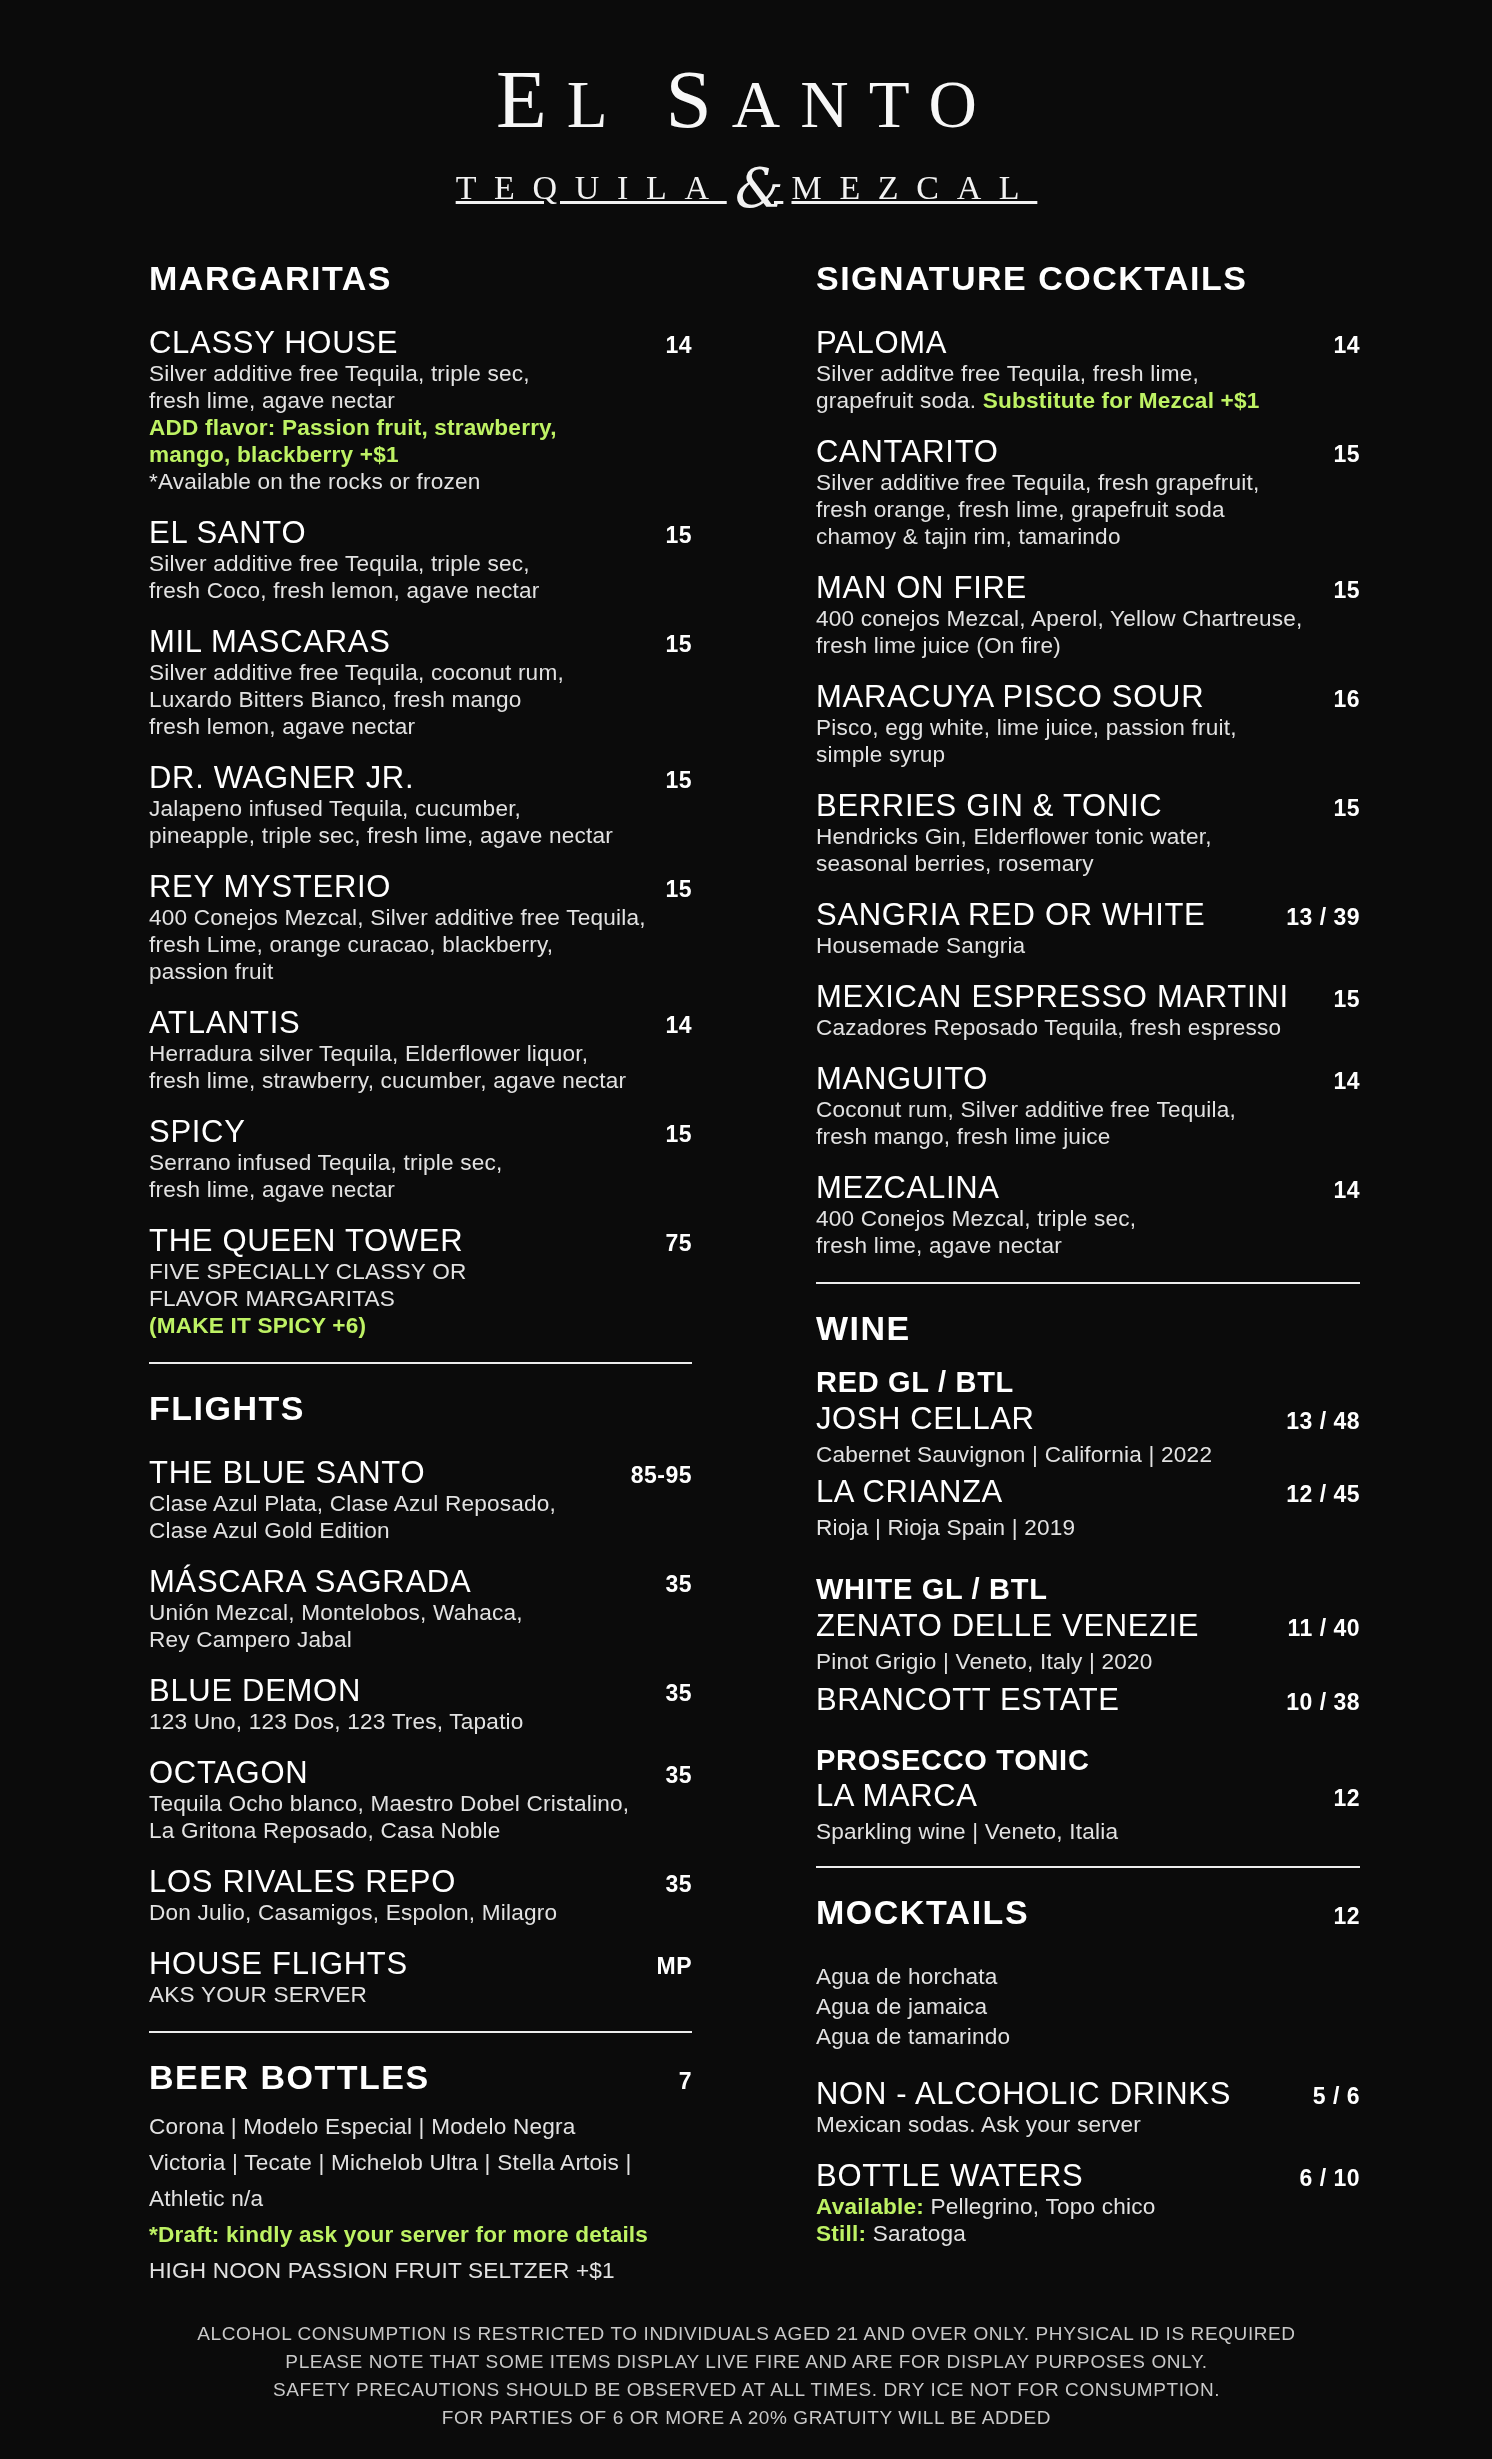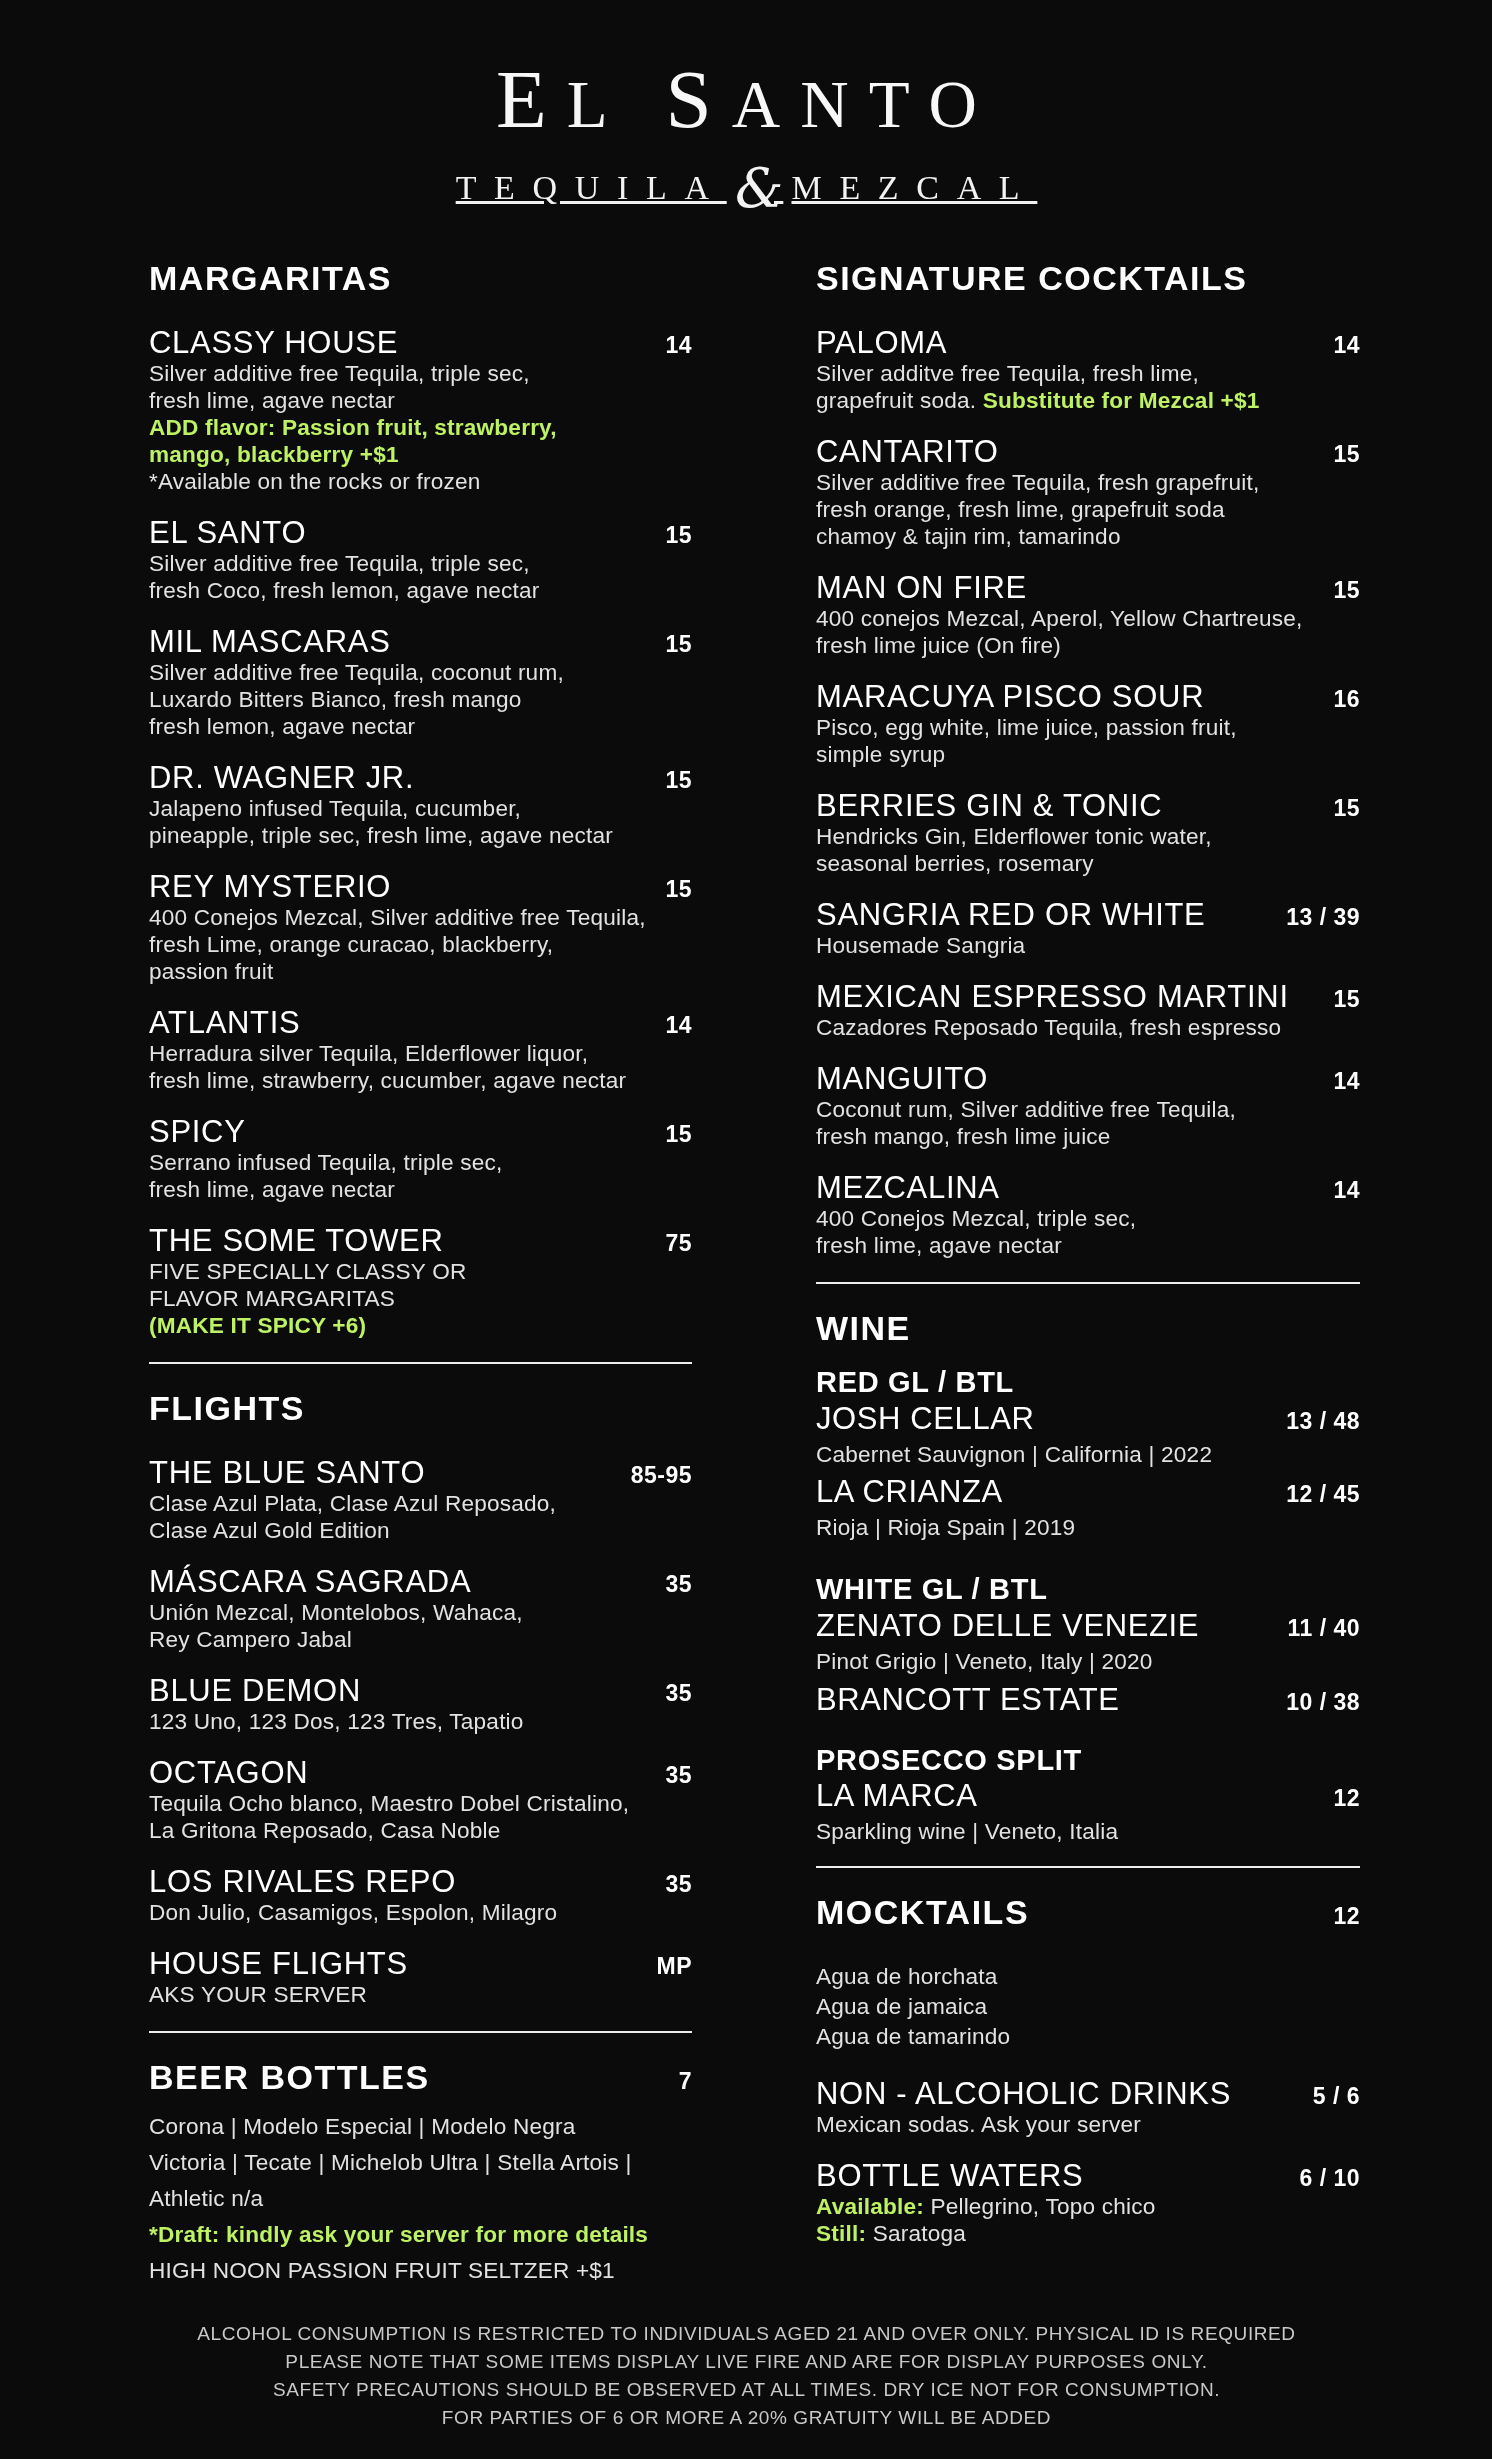--- a/index.html
+++ b/index.html
@@ -135,21 +135,21 @@
         <div class="menu-item">
           <div class="item-head">
             <span class="item-name">SPICY</span>
             <span class="item-price">15</span>
           </div>
           <div class="desc-line"><span>Serrano infused Tequila, triple sec,</span></div>
           <div class="desc-line"><span>fresh lime, agave nectar</span></div>
         </div>
         <div class="menu-item">
           <div class="item-head">
-            <span class="item-name">THE SOME TOWER</span>
+            <span class="item-name">THE QUEEN TOWER</span>
             <span class="item-price">75</span>
           </div>
           <div class="desc-line"><span>FIVE SPECIALLY CLASSY OR</span></div>
           <div class="desc-line"><span>FLAVOR MARGARITAS</span></div>
           <div class="desc-line"><span class="seg-bold">(MAKE IT SPICY +6)</span></div>
         </div>
       </section>
       <section class="menu-section">
         <div class="divider"></div>
         <div class="section-head">
@@ -322,21 +322,21 @@
           </div>
           <div class="desc-line"><span>Pinot Grigio | Veneto, Italy | 2020</span></div>
         </div>
         <div class="menu-item wine">
           <div class="item-head">
             <span class="item-name">BRANCOTT ESTATE</span>
             <span class="item-price">10 / 38</span>
           </div>
         </div>
         <div class="gap"></div>
-        <div class="group-label">PROSECCO SPLIT</div>
+        <div class="group-label">PROSECCO TONIC</div>
         <div class="menu-item wine">
           <div class="item-head">
             <span class="item-name">LA MARCA</span>
             <span class="item-price">12</span>
           </div>
           <div class="desc-line"><span>Sparkling wine | Veneto, Italia</span></div>
         </div>
       </section>
       <section class="menu-section">
         <div class="divider"></div>

